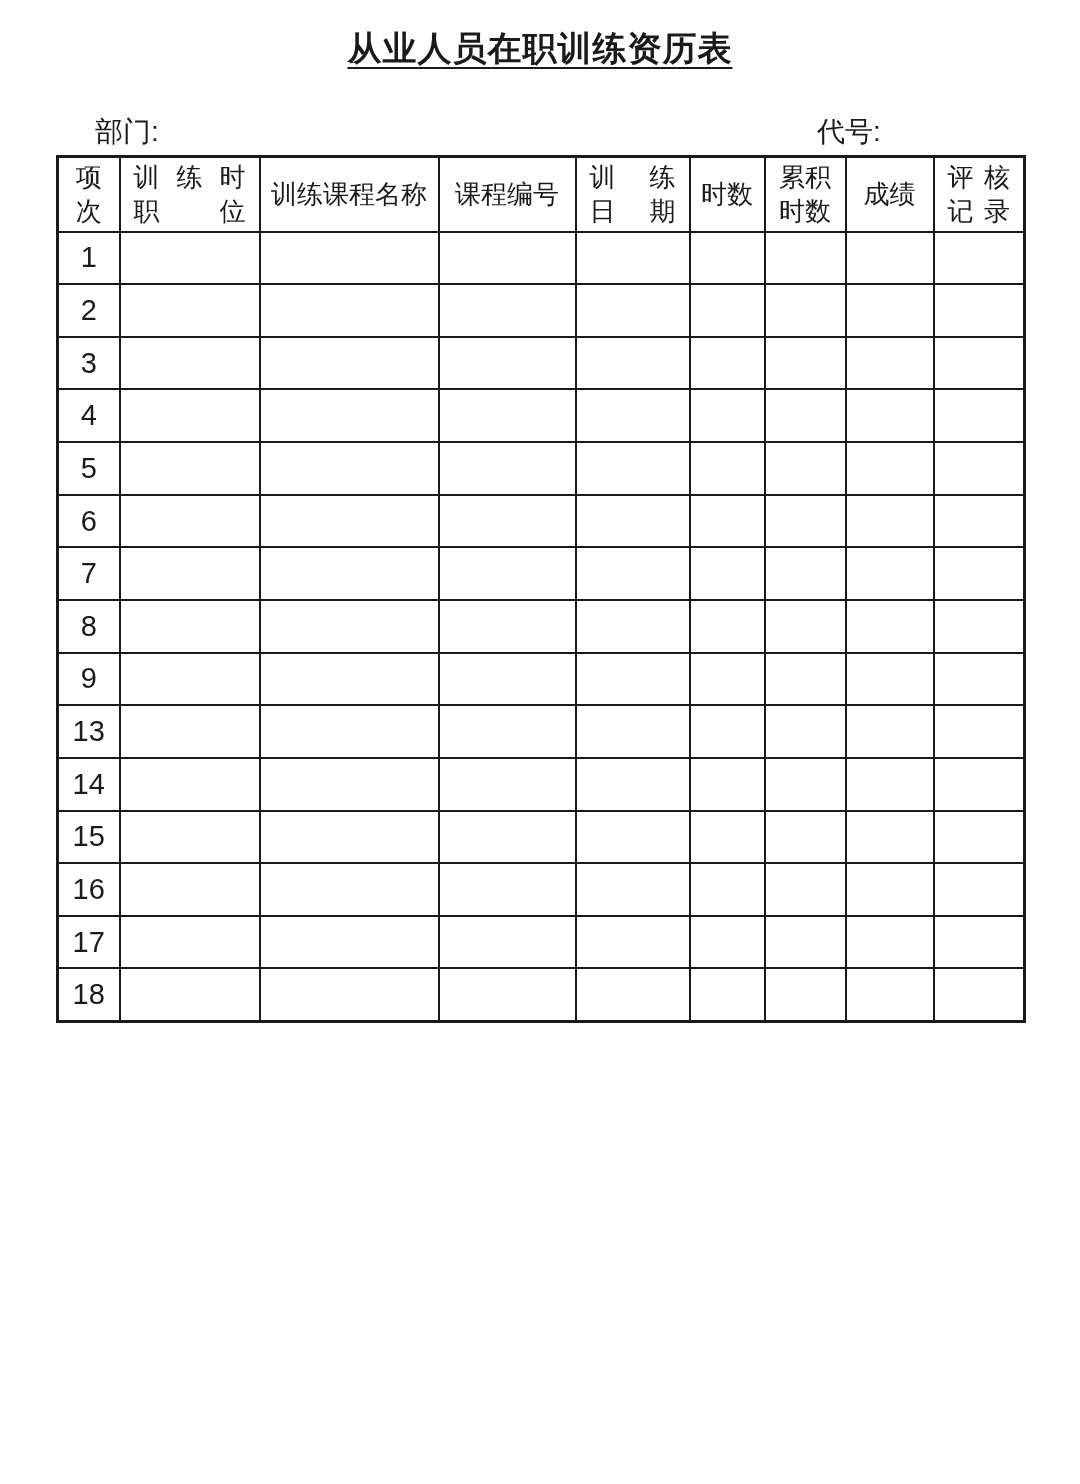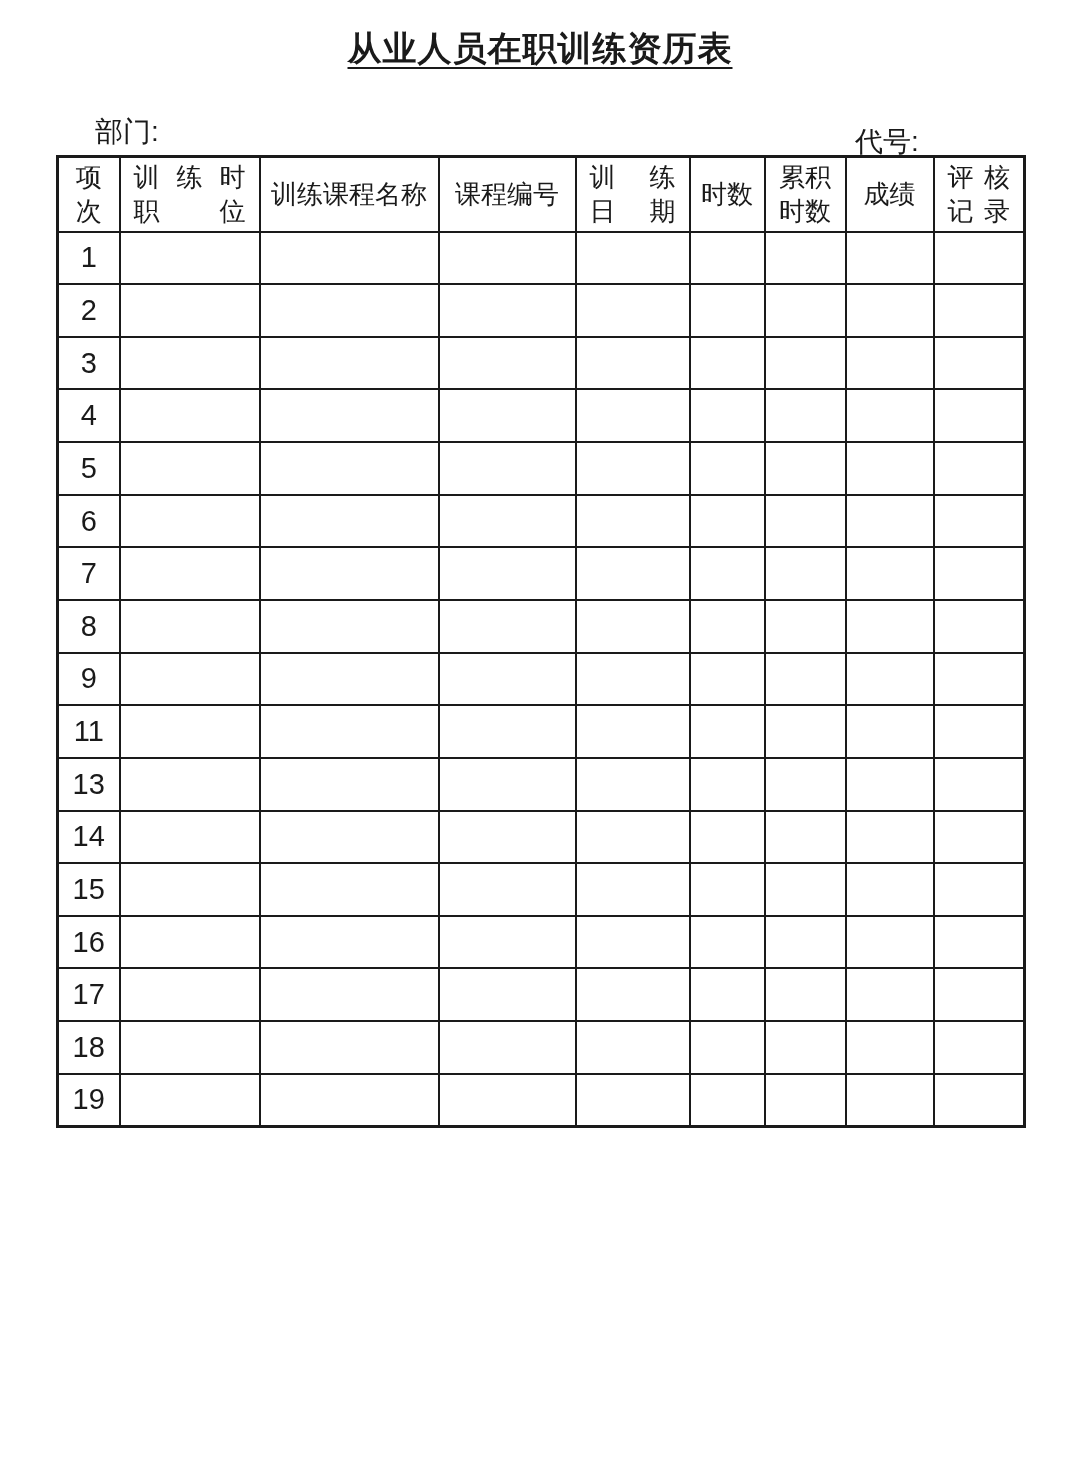--- a/index.html
+++ b/index.html
@@ -29,21 +29,21 @@
     text-underline-offset: 7px;
     text-decoration-thickness: 2px;
   }
   .field-label {
     position: absolute;
     font-size: 28px;
     font-weight: 400;
     white-space: nowrap;
   }
   .dept-label { left: 95px; top: 113px; }
-  .code-label { left: 855px; top: 113px; margin-top: 10px; }
+  .code-label { left: 817px; top: 113px; }
 
   table.record-table {
     position: absolute;
     left: 56px;
     top: 155px;
     width: 967px;
     border-collapse: collapse;
     table-layout: fixed;
     border: 3px solid #1a1a1a;
   }
@@ -271,31 +271,20 @@
           <td></td>
           <td></td>
           <td></td>
           <td></td>
           <td></td>
           <td></td>
           <td></td>
           <td></td>
         </tr>
         <tr>
-          <td class="row-num">11</td>
-          <td></td>
-          <td></td>
-          <td></td>
-          <td></td>
-          <td></td>
-          <td></td>
-          <td></td>
-          <td></td>
-        </tr>
-        <tr>
           <td class="row-num">13</td>
           <td></td>
           <td></td>
           <td></td>
           <td></td>
           <td></td>
           <td></td>
           <td></td>
           <td></td>
         </tr>
@@ -338,31 +327,20 @@
           <td></td>
           <td></td>
           <td></td>
           <td></td>
           <td></td>
           <td></td>
           <td></td>
         </tr>
         <tr>
           <td class="row-num">18</td>
-          <td></td>
-          <td></td>
-          <td></td>
-          <td></td>
-          <td></td>
-          <td></td>
-          <td></td>
-          <td></td>
-        </tr>
-        <tr>
-          <td class="row-num">19</td>
           <td></td>
           <td></td>
           <td></td>
           <td></td>
           <td></td>
           <td></td>
           <td></td>
           <td></td>
         </tr>
       </tbody>

